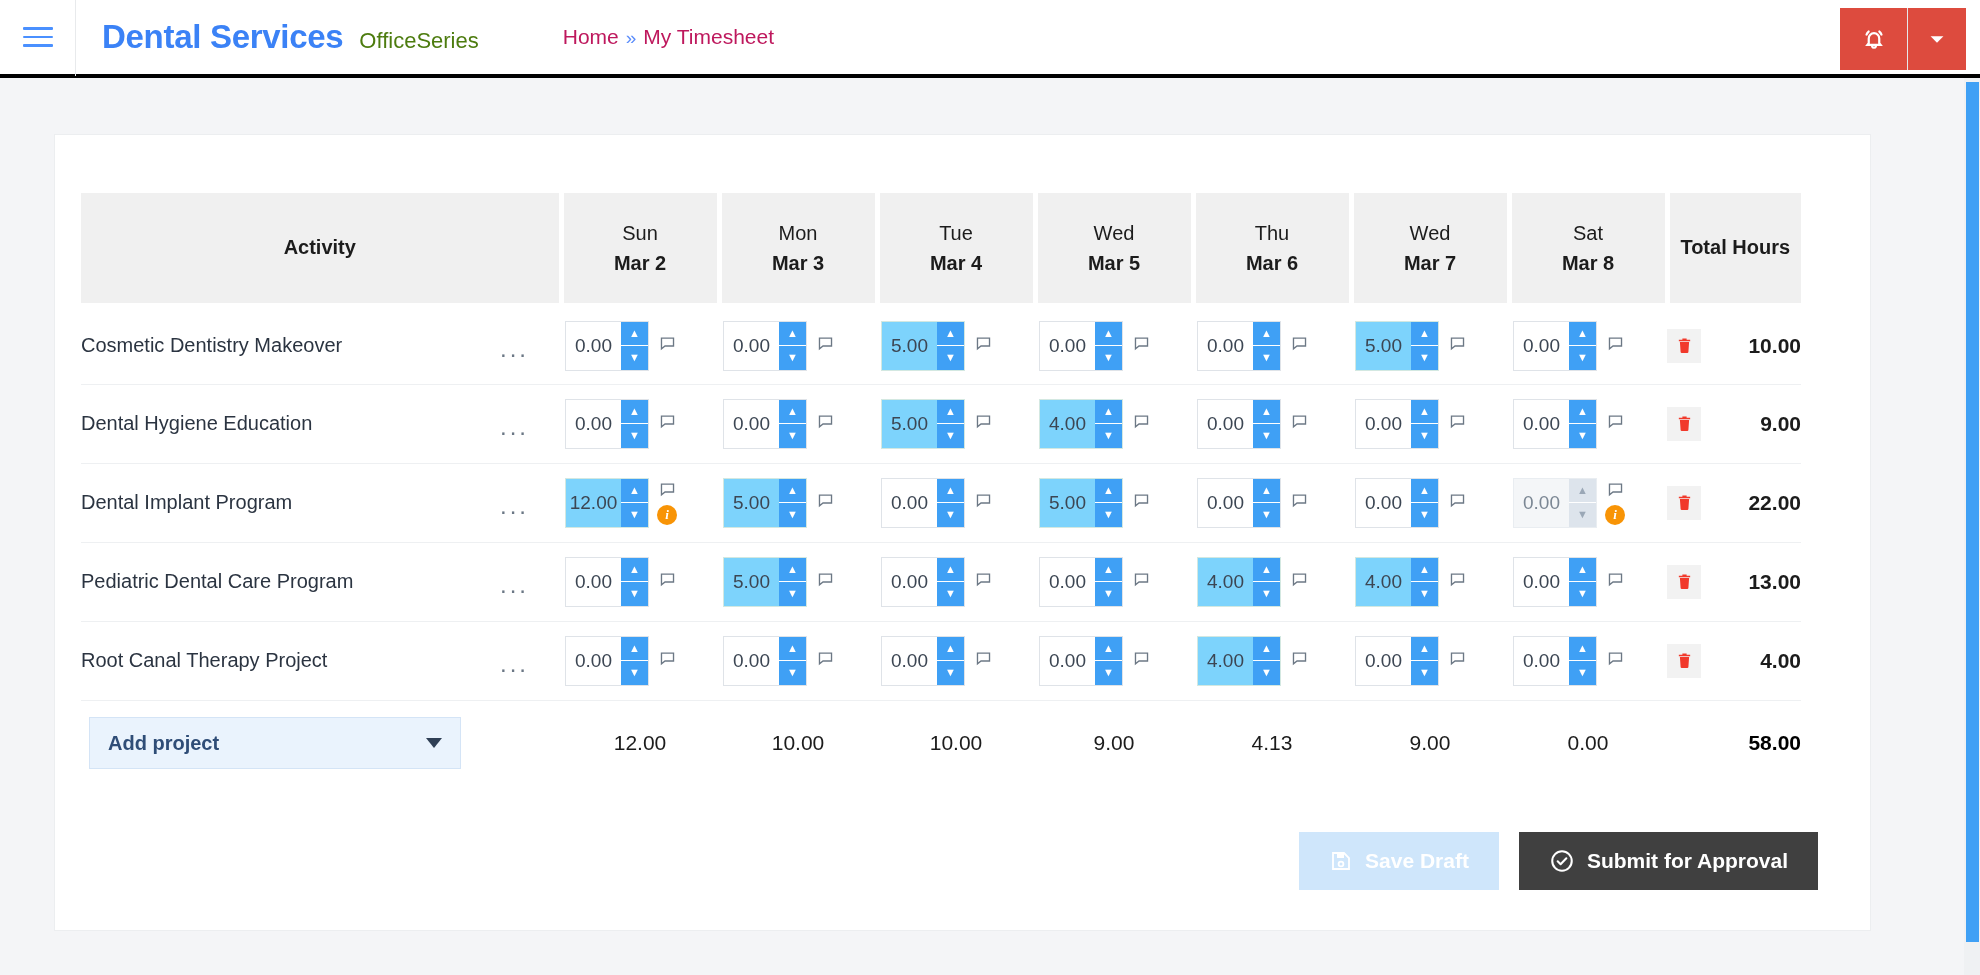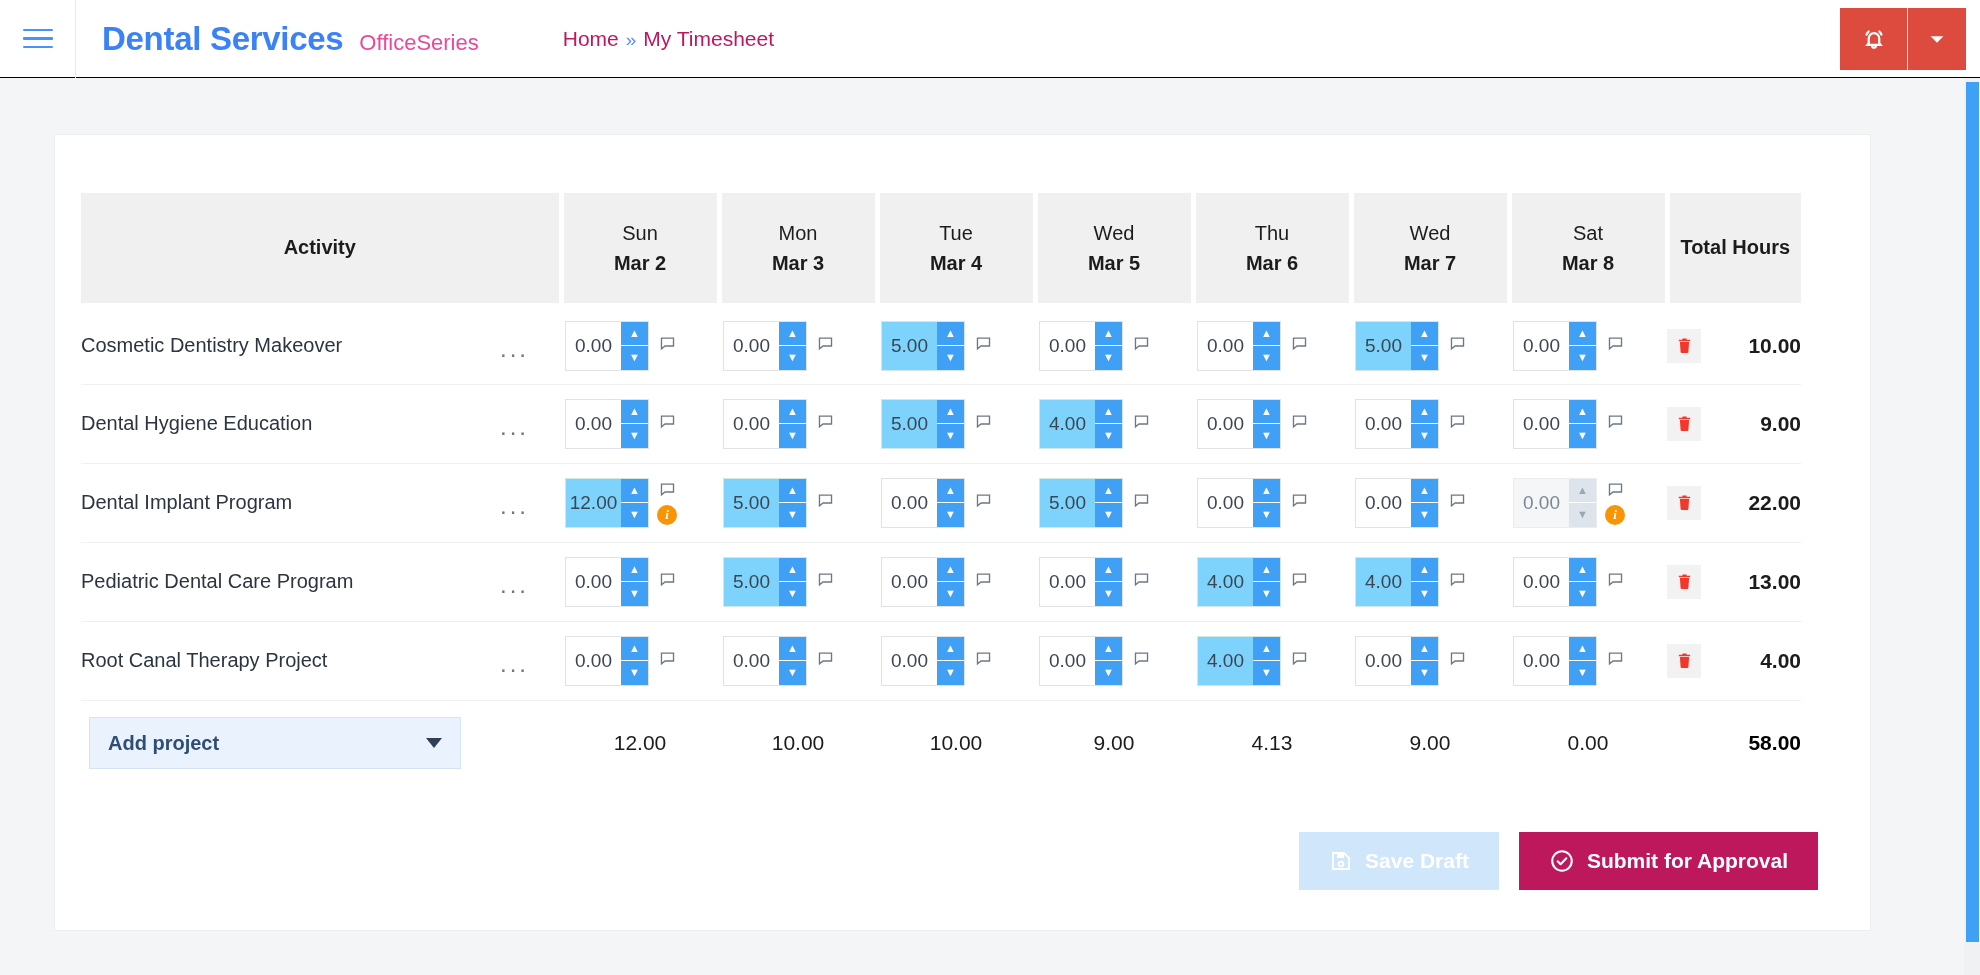--- a/index.html
+++ b/index.html
@@ -10,21 +10,21 @@
     overflow: hidden;
   }
 
   
   .topbar {
     position: relative;
     height: 78px;
     background: #ffffff;
     display: flex;
     align-items: center;
-    border-bottom: 1px solid #000000;
+    border-bottom: 4px solid #000000;
   }
   .hamburger {
     width: 76px; height: 78px;
     display: flex; flex-direction: column;
     align-items: center; justify-content: center;
     gap: 6px;
     border-right: 1px solid #e8eaec;
     cursor: pointer;
   }
   .hamburger span {
@@ -32,21 +32,21 @@
     background: #4a90ff; border-radius: 1px;
   }
   .brand {
     display: flex; align-items: baseline; gap: 16px;
     padding-left: 26px;
   }
   .brand-title {
     font-size: 33px; font-weight: bold; color: #3b82f6;
     letter-spacing: -0.3px;
   }
-  .brand-sub { font-size: 22px; color: #ec4899; }
+  .brand-sub { font-size: 22px; color: #4d7c0f; }
   .breadcrumb {
     display: flex; align-items: baseline; gap: 7px;
     margin-left: 84px;
     font-size: 21px;
   }
   .breadcrumb a { color: #be185d; text-decoration: none; }
   .breadcrumb .sep { color: #5b8dfb; font-size: 19px; }
   .topbar-right {
     position: absolute; right: 14px; top: 8px;
     display: flex; height: 62px;
@@ -183,21 +183,21 @@
     padding: 46px 52px 0 0;
   }
   .btn {
     display: flex; align-items: center; gap: 12px;
     height: 58px; padding: 0 30px;
     font-size: 21px; font-weight: bold; color: #ffffff;
     border: none; cursor: pointer;
     font-family: "Liberation Sans", sans-serif;
   }
   .btn-draft { background: #cfe6fb; color: #ffffff; align-items: center; }
-  .btn-submit { background: #be185d; }
+  .btn-submit { background: #404040; }
 </style>
 </head>
 <body>
 
 <div class="topbar">
   <div class="hamburger">
     <span></span>
       <span></span>
       <span></span>
   </div>

